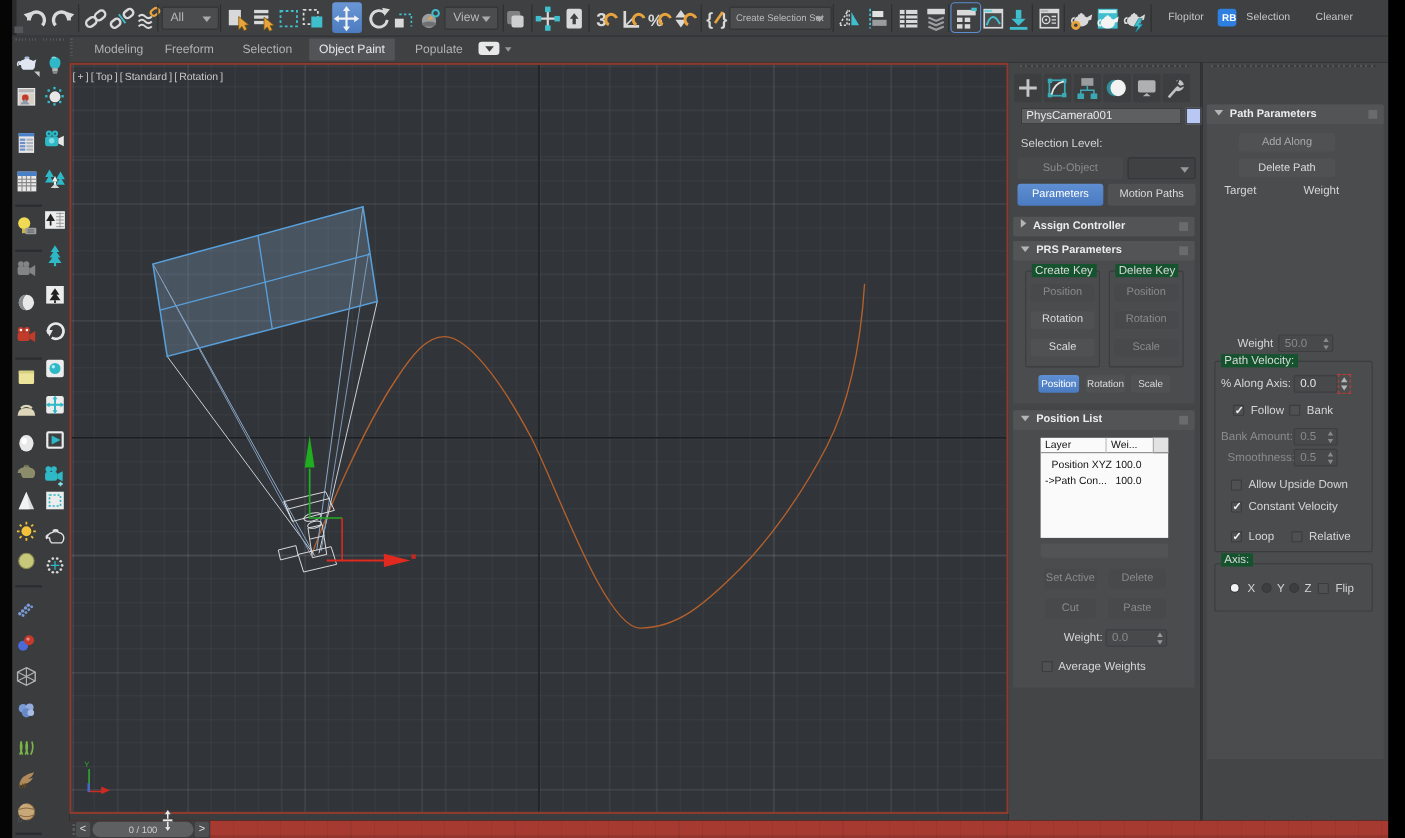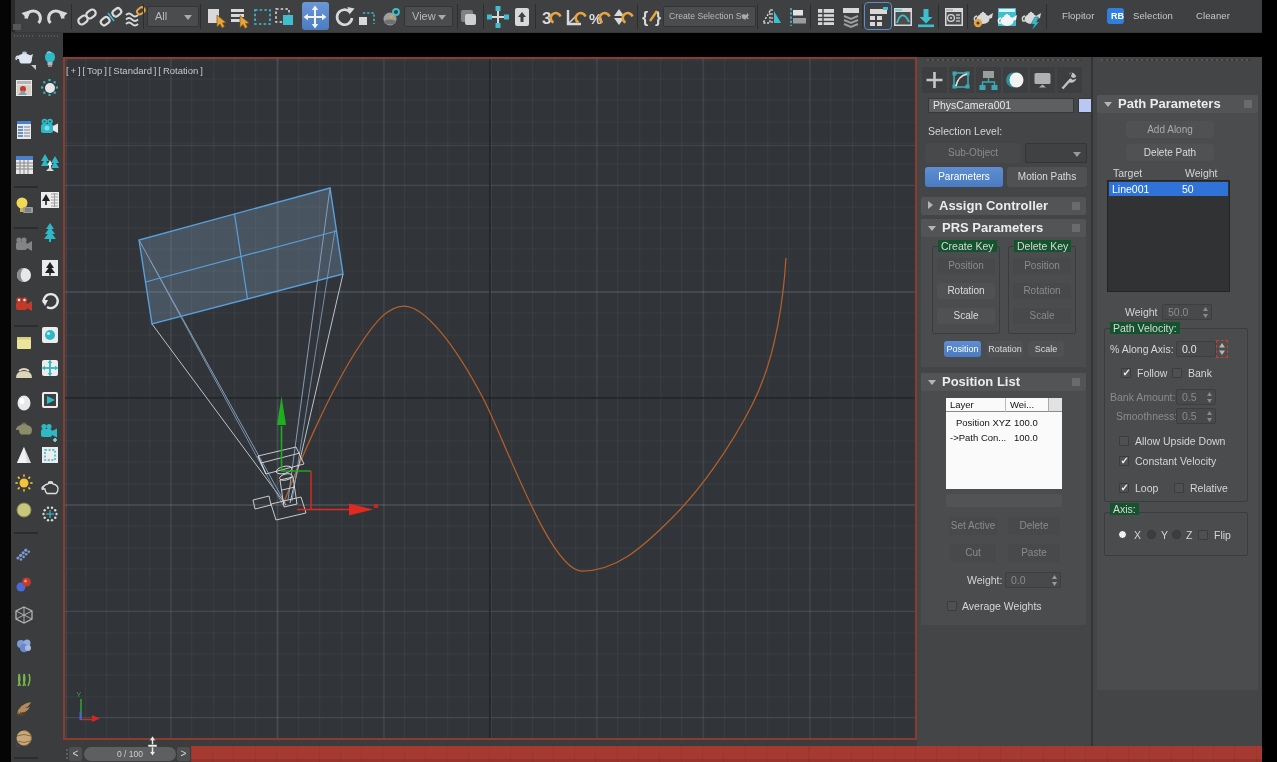--- a/index.html
+++ b/index.html
@@ -34,21 +34,21 @@
   repeating-linear-gradient(to right, rgba(130,140,150,0.10) 0 1px, transparent 1px 21.3px),
   repeating-linear-gradient(to bottom, rgba(130,140,150,0.10) 0 1px, transparent 1px 21.3px);
  background-position: 105.5px 126px, 105.5px 126px, 20.2px 19.5px, 20.2px 19.5px;
 }
 #vplabel { position:absolute; left:1px; top:6px; color:#c9c9c9; font-size:9.5px; letter-spacing:0; }
 
 
 #cmdpanel { position:absolute; left:917px; top:57px; width:174px; height:689px; background:#434547; }
 #pathpanel { position:absolute; left:1093px; top:57px; width:169px; height:689px; background:#434547; }
 .roll { position:absolute; background:#4a4c4e; }
-.rhead { position:absolute; height:18px; background:#525456; border-radius:2px; color:#ececec; font-size:13px; font-weight:bold; line-height:18px; }
+.rhead { position:absolute; height:18px; background:#525456; border-radius:2px; color:#ececec; font-size:10px; font-weight:bold; line-height:18px; }
 .rhead .tri { display:inline-block; width:0; height:0; margin:0 6px 1px 7px; }
 .tri-r { border-top:4px solid transparent; border-bottom:4px solid transparent; border-left:5px solid #b5b5b5; }
 .tri-d { border-left:4px solid transparent; border-right:4px solid transparent; border-top:5px solid #b5b5b5; }
 .pin { position:absolute; right:6px; top:5px; width:8px; height:8px; background:#6f7173; opacity:.8; }
 .btn { position:absolute; background:#4f5153; border-radius:3px; color:#dcdcdc; font-size:10px; text-align:center; white-space:nowrap; overflow:hidden; }
 .btn.dim { color:#8b8b8b; background:#47494b; }
 .btn.blue { background:linear-gradient(#5f8fd2,#4a7ac0); color:#fff; }
 .grp { position:absolute; border:1px solid #3a3c3e; border-radius:2px; }
 .grplabel { position:absolute; font-size:10.5px; color:#d8d8d8; background:#14532d; padding:0 3px; }
 .lbl { position:absolute; font-size:10.5px; color:#d5d5d5; white-space:nowrap; }
@@ -305,20 +305,31 @@
     <div class="sep" style="left:810px;"></div>
     <div class="sep" style="left:862px;"></div>
     <div class="sep" style="left:938px;"></div>
     <div class="sep" style="left:967px;"></div>
     <div class="sep" style="left:1046px;"></div>
     <div style="position:absolute; left:0; top:0; width:15px; height:33px; background:#2a2b2d;"></div>
     <div style="position:absolute; left:13px; top:24px; width:8px; height:6px; background:#55575a;"></div>
   </div>
   <div id="blackL"></div>
   <div style="position:absolute; left:0; top:32px; width:1262px; height:1px; background:#35373a;"></div>
+  <div id="ribbon">
+    <div style="position:absolute; left:64px; top:2px; width:2px; height:16px; background:repeating-linear-gradient(to bottom,#56585c 0 1px, transparent 1px 3px);"></div>
+    <div class="rtab" style="left:78px; width:60px;">Modeling</div>
+    <div class="rtab" style="left:142px; width:60px;">Freeform</div>
+    <div class="rtab" style="left:213px; width:60px;">Selection</div>
+    <div class="rtab active" style="left:281px; width:78px;">Object Paint</div>
+    <div class="rtab" style="left:369px; width:60px;">Populate</div>
+    <div style="position:absolute; left:435px; top:5px; width:19px; height:12px; background:#e8e8e8; border-radius:3px;"></div>
+    <div style="position:absolute; left:441px; top:9px; width:0; height:0; border-left:4px solid transparent; border-right:4px solid transparent; border-top:5px solid #3e4042;"></div>
+    <div style="position:absolute; left:459px; top:10px; width:0; height:0; border-left:3.5px solid transparent; border-right:3.5px solid transparent; border-top:4px solid #999;"></div>
+  </div>
   <div id="leftbar">
     <div class="li" style="left:2px; top:14px; width:22px; height:22px;"><svg width="22" height="22">
           <path d="M4 12 q0-4 5-5 q1-2 2.5-2 q1.5 0 2.5 2 q5 1 5 5 q0 3-2 4.5 l-9 0 q-2-1.5-2-4.5z" fill="#dfe6f2"></path>
           <polygon points="16,9 20,7 19,11 16,12" fill="#dfe6f2"></polygon>
           <path d="M5 9 Q2 10 3.5 13" stroke="#dfe6f2" fill="none" stroke-width="1.4"></path>
           <ellipse cx="11.5" cy="5.5" rx="2.4" ry="1.1" fill="#aebfdc"></ellipse>
         </svg></div>
     <div style="position:absolute; left:20px; top:32px; width:0; height:0; border-left:5px solid transparent; border-top:5px solid #c9c9c9;"></div>
     <div class="li" style="left:2px; top:44px; width:22px; height:22px;"><svg width="22" height="22">
           <rect x="3" y="3" width="16" height="16" fill="#e8e8e8"></rect>
@@ -738,26 +749,20 @@
   </div>
 
   <div id="pathpanel">
     <div style="position:absolute; left:8px; top:2px; width:150px; height:2px; background:repeating-linear-gradient(to right,#565858 0 2px, #3a3c3e 2px 5px);"></div>
     <div class="roll" style="left:4px; top:38px; width:161px; height:595px;"></div>
     <div class="rhead" style="left:4px; top:38px; width:161px;"><span class="tri tri-d"></span>Path Parameters<span class="pin"></span></div>
     <div class="btn" style="left:33px; top:64px; width:88px; height:17px; line-height:17px; color:#a9a9a9;">Add Along</div>
     <div class="btn" style="left:33px; top:87px; width:88px; height:17px; line-height:17px;">Delete Path</div>
     <div class="lbl" style="left:20px; top:110px;">Target</div>
     <div class="lbl" style="left:92px; top:110px;">Weight</div>
-    <div style="position:absolute; left:14px; top:123px; width:123px; height:112px; background:#303234; border:1px solid #232527;">
-      <div style="position:absolute; left:1px; top:1px; width:119px; height:14px; background:#2f72d8; color:#fff; font-size:10.5px; line-height:14px;">
-          <span style="position:absolute; left:3px;">Line001</span>
-          <span style="position:absolute; left:73px;">50</span>
-        </div>
-    </div>
     <div class="lbl" style="left:32px; top:249px;">Weight</div>
     <div class="spin" style="left:69px; top:247px; width:50px; height:16px;">50.0<span class="ar" style="top:1px;"><svg width="7" height="13">
             <path d="M3.5 1 L6 5 L1 5 Z M3.5 12 L1 8 L6 8 Z" fill="#8a8a8a"></path>
           </svg></span></div>
     <div class="grp" style="left:11px; top:271px; width:144px; height:174px;"></div>
     <div class="grplabel" style="left:17px; top:265px;">Path Velocity:</div>
     <div class="lbl" style="left:17px; top:286px;">% Along Axis:</div>
     <div class="spin lit" style="left:83px; top:284px; width:40px; height:16px;">0.0</div>
     <svg style="position:absolute; left:125px; top:285px;" width="8" height="14">
         <path d="M4 1 L7 5.5 L1 5.5 Z M4 13 L1 8.5 L7 8.5 Z" fill="#b5b5b5"></path>

